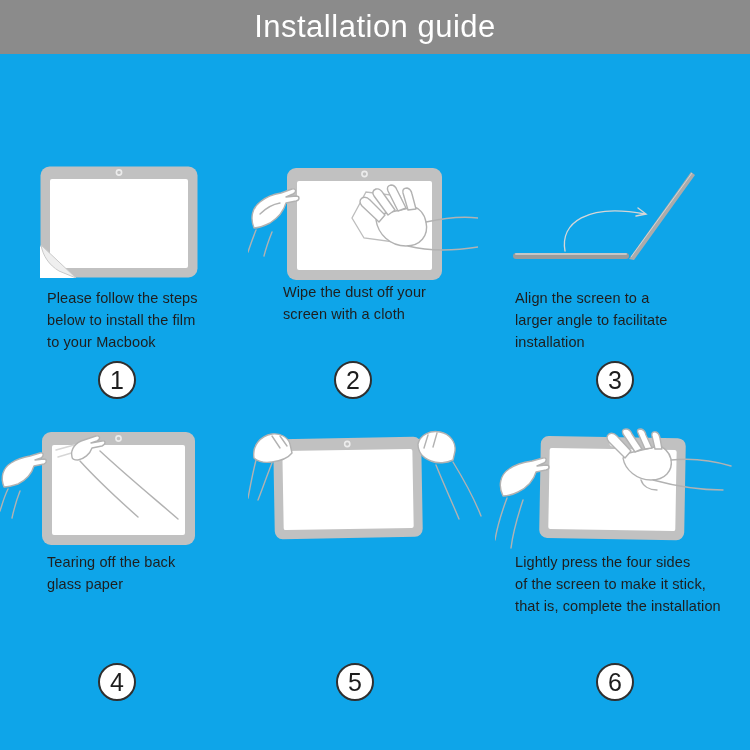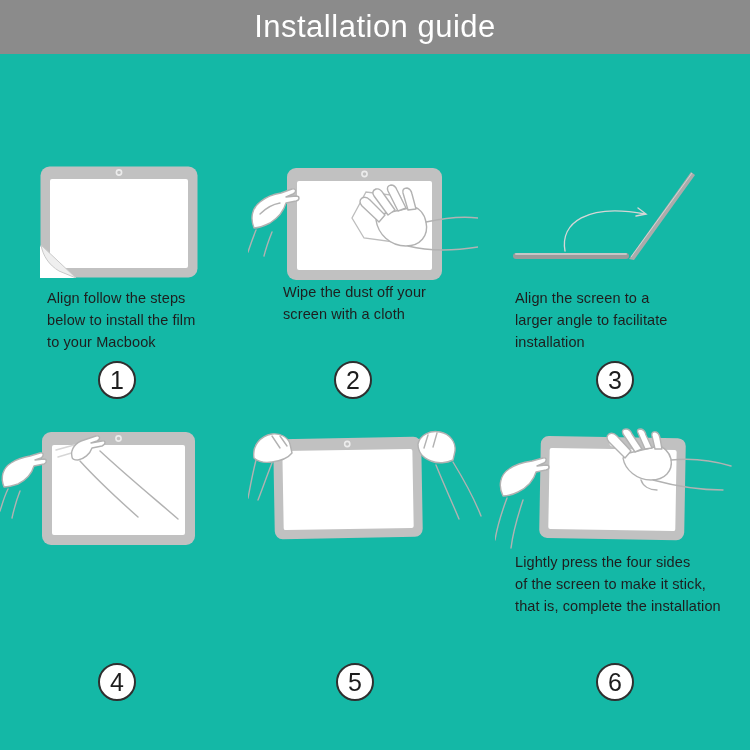--- a/index.html
+++ b/index.html
@@ -1,16 +1,16 @@
 <!DOCTYPE html>
 <html><head>
 <meta charset="utf-8">
 <style>
   html,body{margin:0;padding:0;background:#fff;}
-  .canvas{position:relative;width:750px;height:750px;background:#14b8a6;overflow:hidden;
+  .canvas{position:relative;width:750px;height:750px;background:#0ea5e9;overflow:hidden;
           font-family:"Liberation Sans", sans-serif;}
   .banner{position:absolute;left:0;top:48;width:750px;height:54px;background:#8b8b8b;
           display:flex;align-items:center;justify-content:center;}
   .banner-title{color:#ffffff;font-size:31px;letter-spacing:0.5px;}
   .illu{position:absolute;}
   .caption{position:absolute;color:#1e1e1e;font-size:14.5px;line-height:22px;
            white-space:pre-line;letter-spacing:0.1px;}
   .numcircle{position:absolute;width:38px;height:38px;box-sizing:border-box;
              border:2px solid #2f2f2f;border-radius:50%;display:flex;align-items:center;
              justify-content:center;font-size:25px;color:#1d1d1d;background:#fff;}
@@ -108,28 +108,30 @@
     <path class="hand" d="M150,21 L143,5 Q141,1 146,1 Q150,2 151,7 L157,20 Z"></path>
     <path class="hand" d="M160,21 L157,8 Q156,3 161,4 Q164,5 165,10 L167,21 Z"></path>
     <path class="line" d="M146,52 C148,58 154,62 162,62"></path>
     <path class="line" d="M176,32 C196,30 216,32 236,38"></path>
     <path class="line" d="M158,52 C180,58 204,62 228,62"></path>
     <path class="hand" d="M8,68 C3,58 5,47 14,41 C21,36 30,34 37,33 L48,30 C52,29 52,33 49,35 L42,38 L51,37 C55,37 55,41 51,42 L41,44 C39,52 32,60 23,64 C17,67 11,68 8,68 Z"></path>
     <path class="line" d="M12,70 C6,86 2,100 0,112"></path>
     <path class="line" d="M28,72 C22,90 18,104 16,120"></path>
   </svg>
 
-  <div class="caption" style="left:47px;top:287px;width:195px">Align follow the steps
+  <div class="caption" style="left:47px;top:287px;width:195px">Please follow the steps
 below to install the film
 to your Macbook</div>
   <div class="caption" style="left:283px;top:281px;width:195px">Wipe the dust off your
 screen with a cloth</div>
   <div class="caption" style="left:515px;top:287px;width:225px">Align the screen to a
 larger angle to facilitate
 installation</div>
+  <div class="caption" style="left:47px;top:551px;width:195px">Tearing off the back
+glass paper</div>
   <div class="caption" style="left:515px;top:551px;width:235px">Lightly press the four sides
 of the screen to make it stick,
 that is, complete the installation</div>
 
   <div class="numcircle" style="left:98px;top:361px">1</div>
   <div class="numcircle" style="left:334px;top:361px">2</div>
   <div class="numcircle" style="left:596px;top:361px">3</div>
   <div class="numcircle" style="left:98px;top:663px">4</div>
   <div class="numcircle" style="left:336px;top:663px">5</div>
   <div class="numcircle" style="left:596px;top:663px">6</div>

